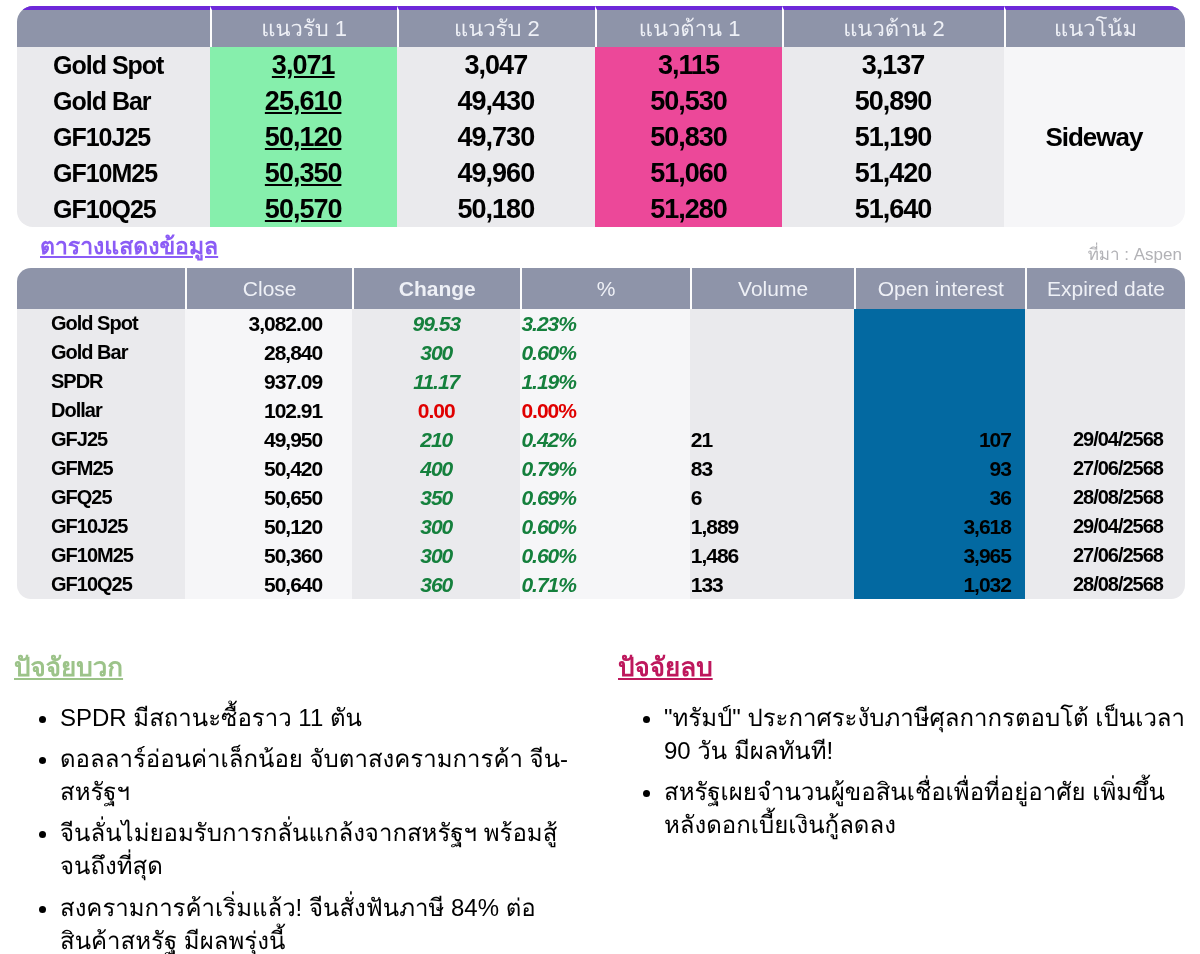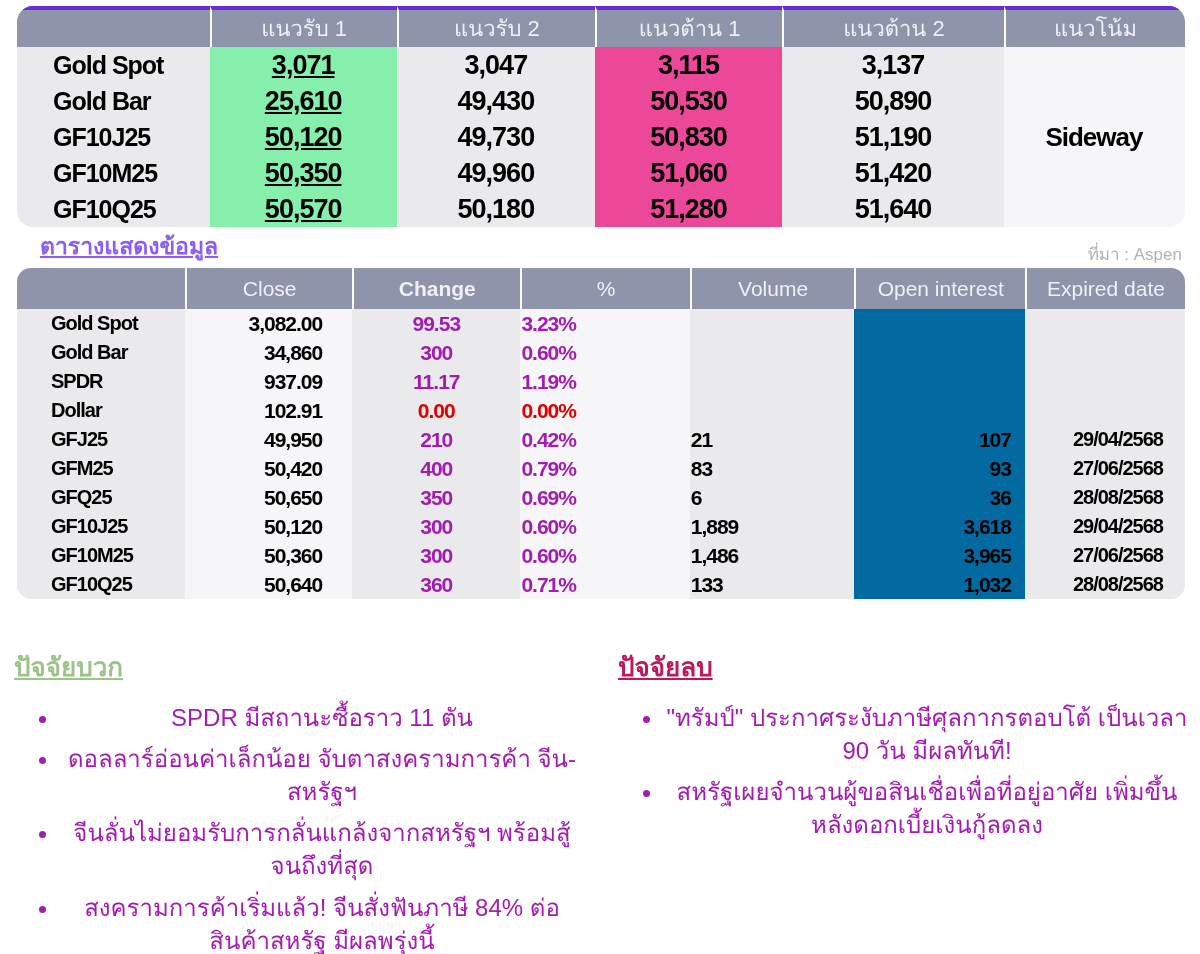--- a/index.html
+++ b/index.html
@@ -59,32 +59,32 @@
   .tbl2 col.c3 { width:14.5%; } .tbl2 col.c4 { width:14.1%; } .tbl2 col.c5 { width:14.6%; }
   .tbl2 col.c6 { width:13.7%; }
   .tbl2 td { height:29px; font-size:21px; vertical-align:middle; }
   .tbl2 td:nth-child(1) { background:#eaeaed; text-align:left;  padding-left:34px; font-size:20px; }
   .tbl2 td:nth-child(2) { background:#f6f6f8; text-align:right; padding-right:30px; }
   .tbl2 td:nth-child(3) { background:#eaeaed; text-align:center; }
   .tbl2 td:nth-child(4) { background:#f6f6f8; text-align:left; }
   .tbl2 td:nth-child(5) { background:#eaeaed; padding-right:36px; }
   .tbl2 td:nth-child(6) { background:#0369a1; text-align:right; padding-right:14px; }
   .tbl2 td:nth-child(7) { background:#eaeaed; text-align:right; padding-right:22px; font-size:20px; }
-  .tbl2 td.up   { color:#a21caf; }
+  .tbl2 td.up   { color:#15803d;font-style:italic; }
   .tbl2 td.down { color:#e00000; }
 
   
   .factors-pos { position:absolute; left:14px;  top:646px; width:570px; }
   .factors-neg { position:absolute; left:618px; top:646px; width:572px; }
   .factor-title { font-size:26px; font-weight:700; text-decoration:underline; }
   .factors-pos .factor-title { color:#9cc389; }
   .factors-neg .factor-title { color:#be185d; }
   .factor-list { margin:14px 0 0 0; padding-left:46px; }
   .factor-list li {
-    font-size:24px; line-height:1.38; margin-bottom:8px; color:#a21caf;text-align:center;
+    font-size:24px; line-height:1.38; margin-bottom:8px; color:#000000;
   }
 </style>
 </head>
 <body>
 
 <div class="tblwrap tblwrap1">
   <table class="tbl1">
     <colgroup>
       <col class="c0">
         <col class="c1">
@@ -176,21 +176,21 @@
           <td class="num">3,082.00</td>
           <td class="num up">99.53</td>
           <td class="num up">3.23%</td>
           <td class="num"></td>
           <td class="num"></td>
           <td class="num"></td>
         </tr>
 
         <tr>
           <td class="num">Gold Bar</td>
-          <td class="num">34,860</td>
+          <td class="num">28,840</td>
           <td class="num up">300</td>
           <td class="num up">0.60%</td>
           <td class="num"></td>
           <td class="num"></td>
           <td class="num"></td>
         </tr>
 
         <tr>
           <td class="num">SPDR</td>
           <td class="num">937.09</td>

